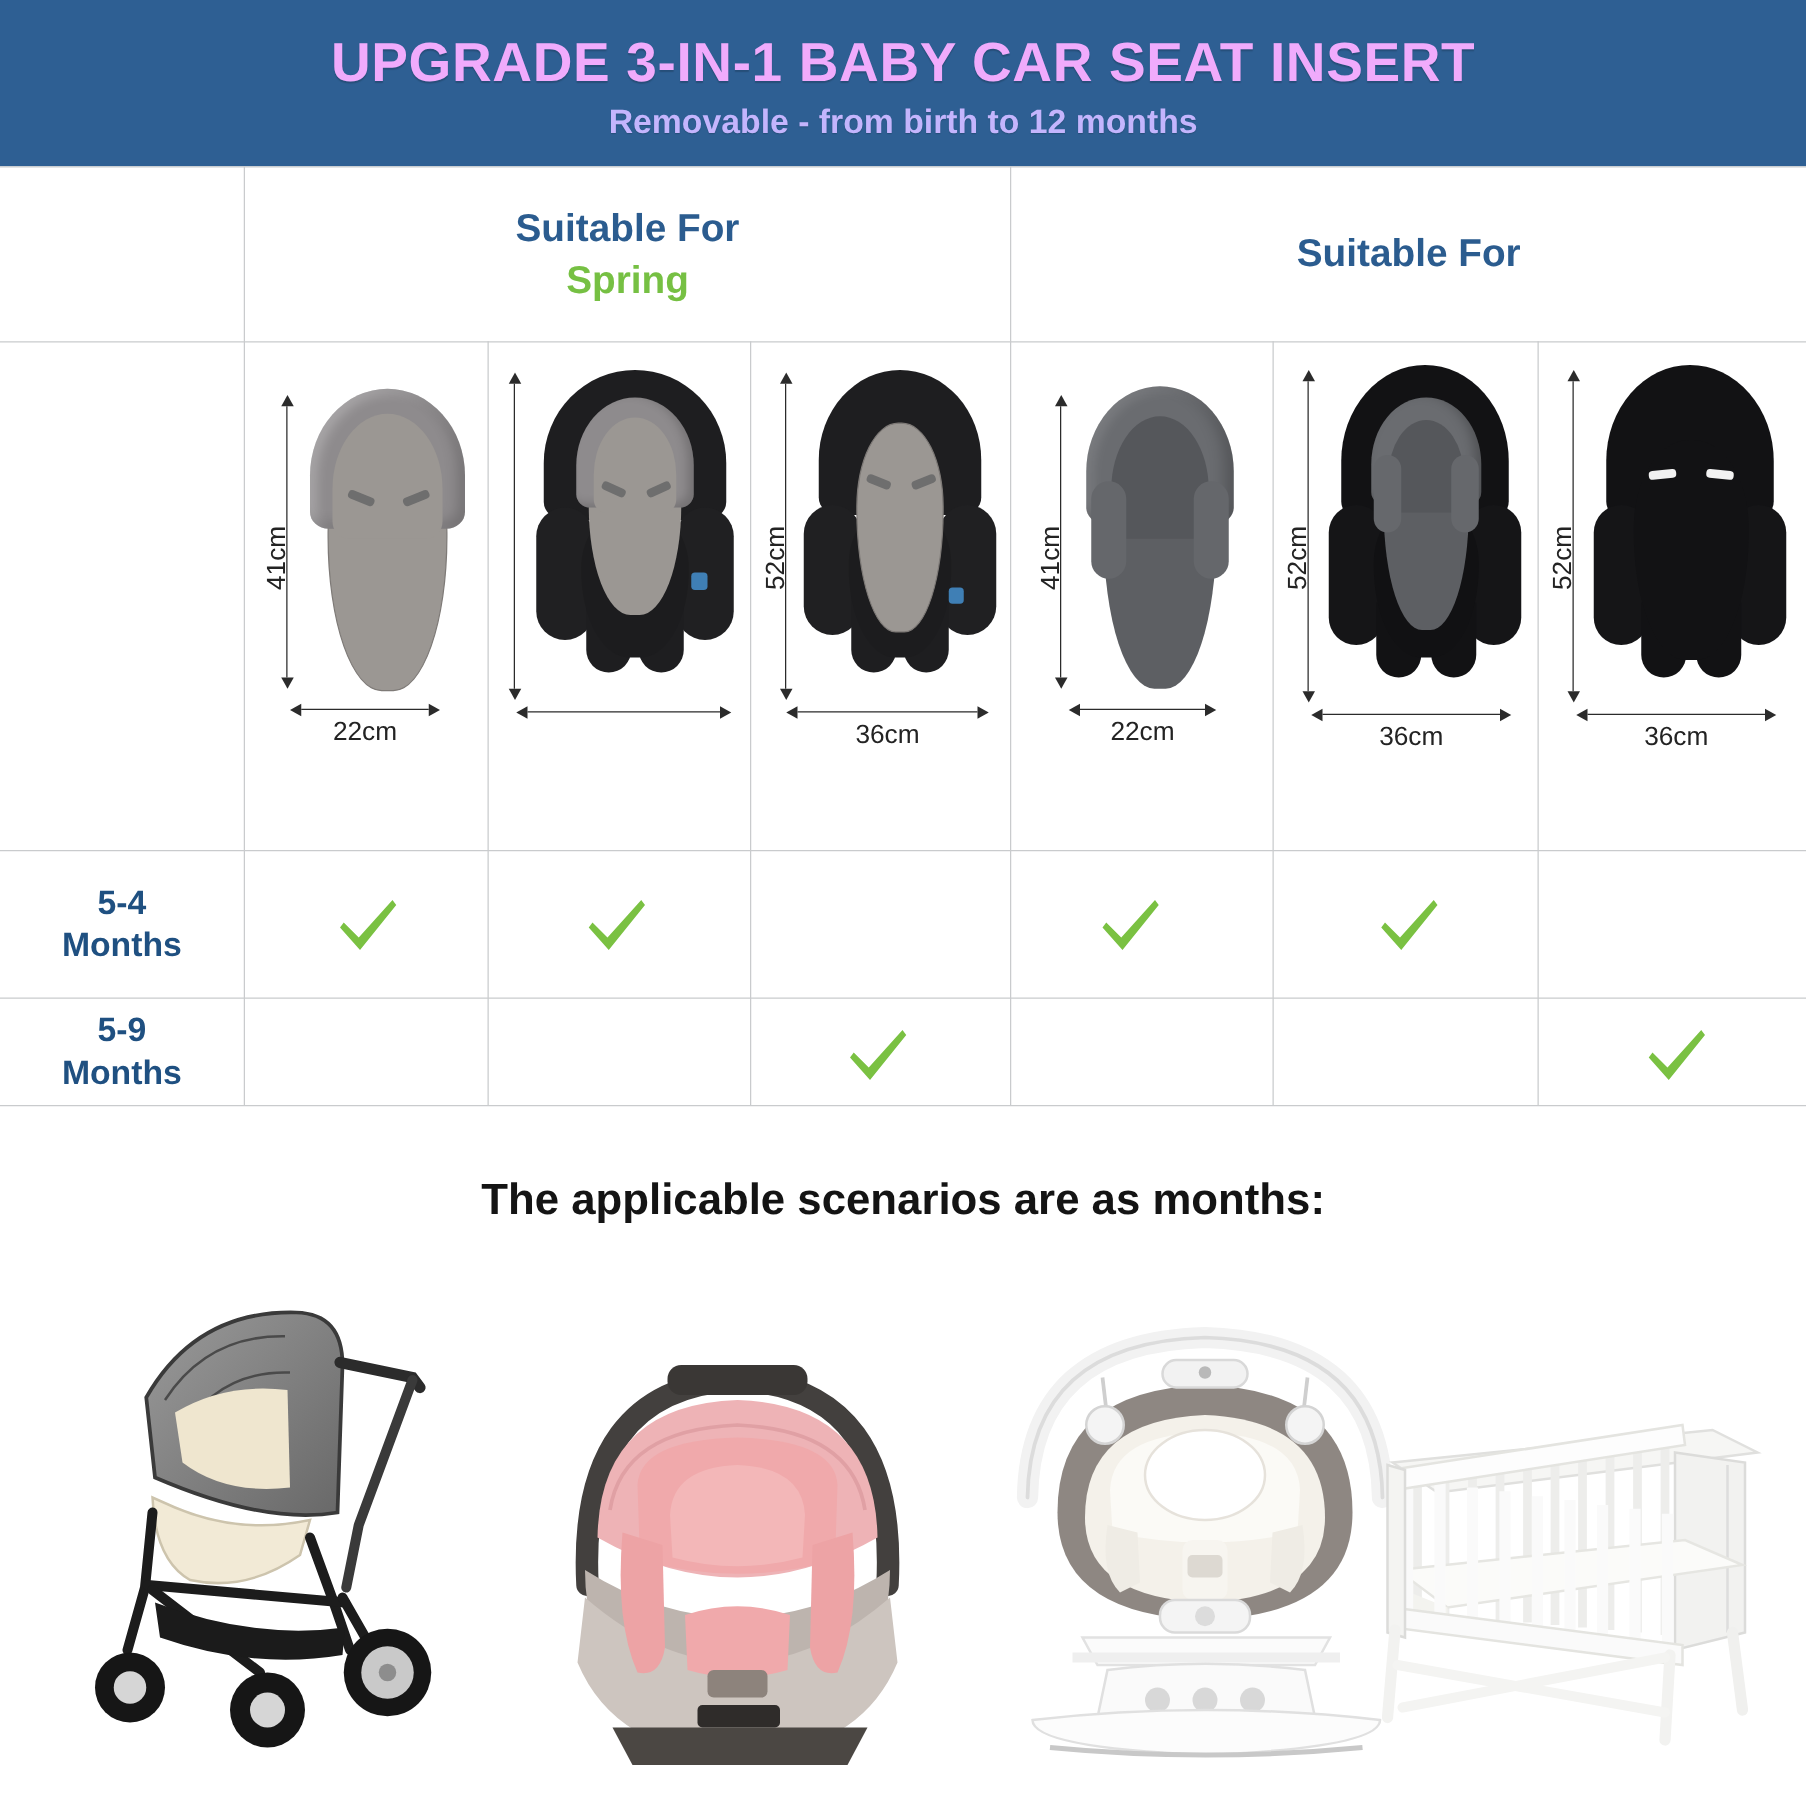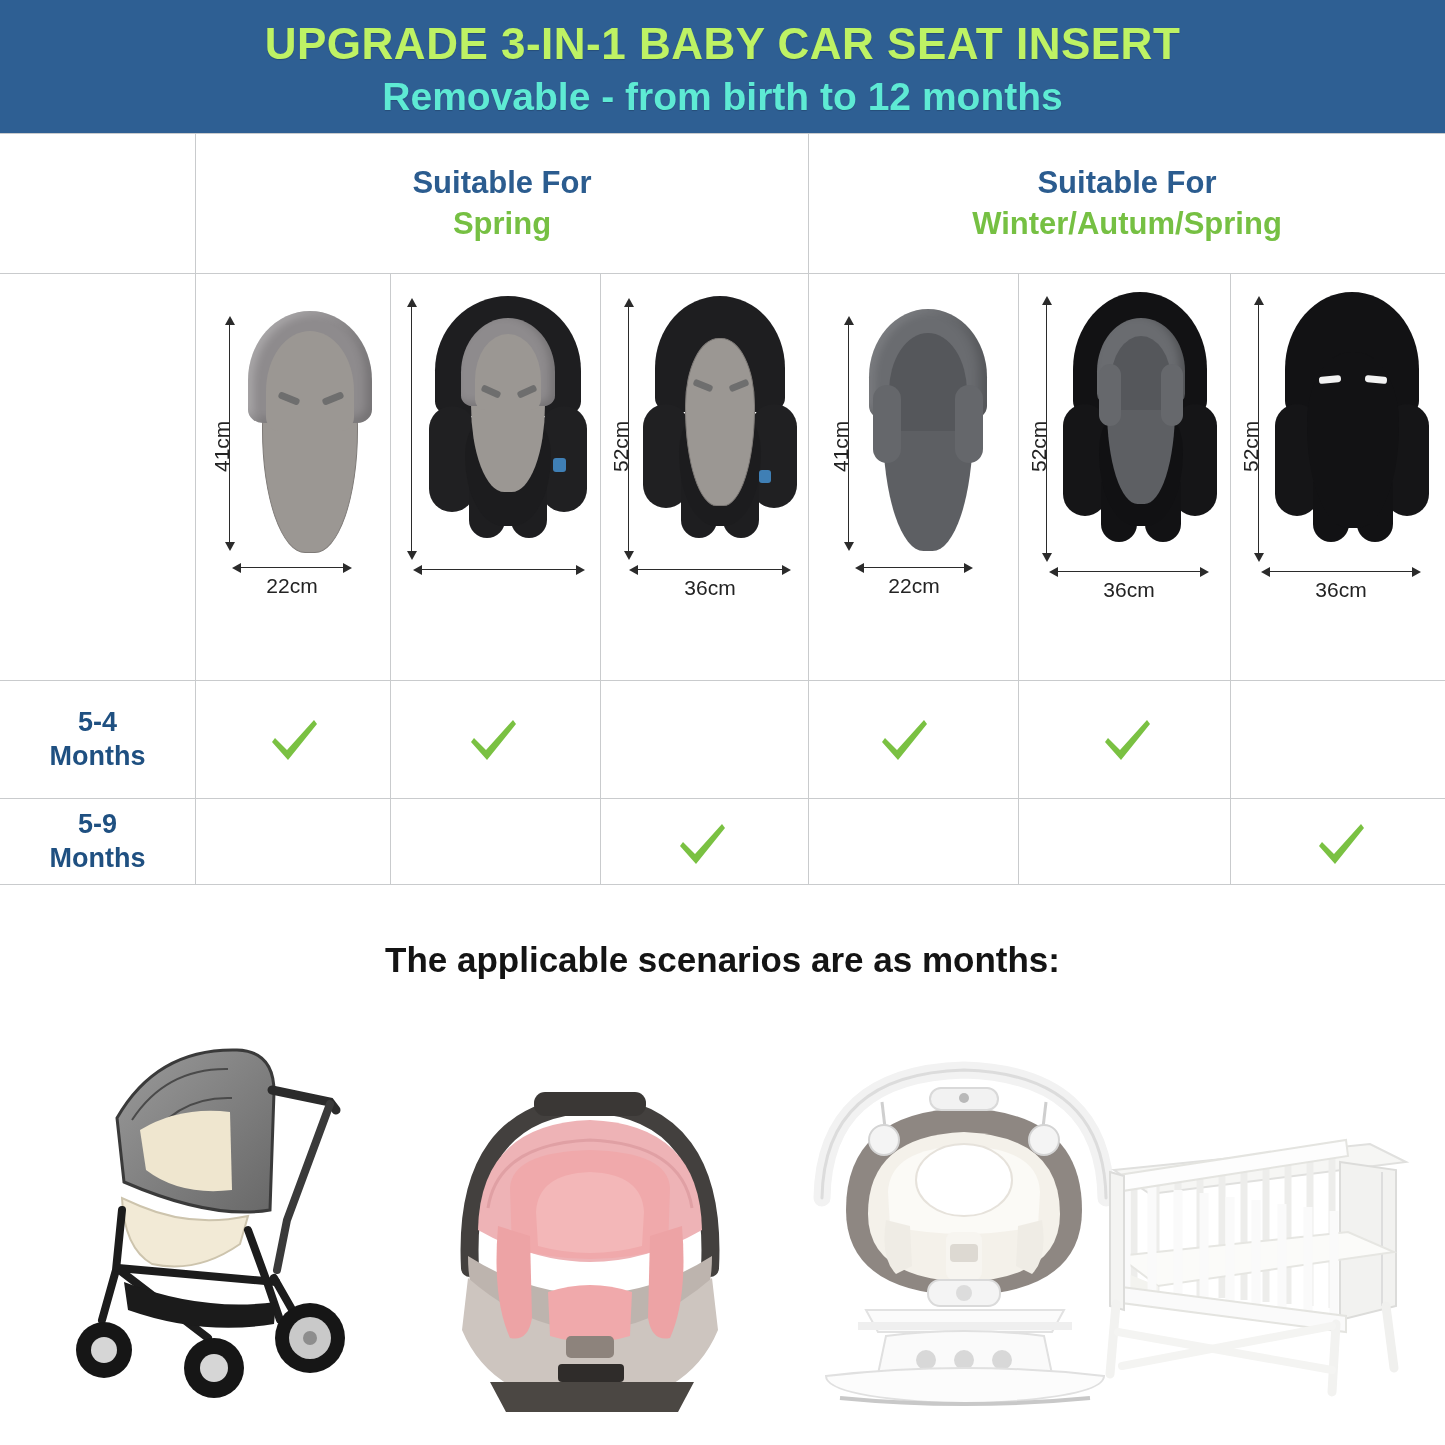--- a/index.html
+++ b/index.html
@@ -13,26 +13,26 @@
 
   
   .banner {
     position: absolute; left: 0; top: 0; width: 1445px; height: 133px;
     background: #2e5f93;
     display: flex; flex-direction: column;
     align-items: center; justify-content: center;
     padding-top: 6px;
   }
   .banner-title {
-    color: #bef264; font-size: 44px; font-weight: bold;
+    color: #f0abfc; font-size: 44px; font-weight: bold;
     letter-spacing: 0.5px; line-height: 1.05; white-space: nowrap;
     text-shadow: 0 1px 1px rgba(0,0,0,0.18);
   }
   .banner-sub {
-    color: #5eead4; font-size: 39px; font-weight: bold;
+    color: #c4b5fd; font-size: 27px; font-weight: bold;
     margin-top: 9px; line-height: 1.05; white-space: nowrap;
     text-shadow: 0 1px 1px rgba(0,0,0,0.18);
   }
 
   
   .tbl { position: absolute; left: 0; top: 133px; width: 1445px; height: 752px; }
   .gline { position: absolute; background: #c9cbcd; }
   .gh { height: 1px; left: 0; width: 1445px; }
   .gv { width: 1px; top: 0; }
 
@@ -127,21 +127,20 @@
     <div class="gline gv" style="left:808px;  height:751px;"></div>
     <div class="gline gv" style="left:1018px; top:140px; height:611px;"></div>
     <div class="gline gv" style="left:1230px; top:140px; height:611px;"></div>
 
     <div class="cellbox season-head" style="left:196px; top:1px; width:612px; height:139px;">
       <div class="season-l1">Suitable For</div>
       <div class="season-l2">Spring</div>
     </div>
     <div class="cellbox season-head" style="left:809px; top:1px; width:636px; height:139px;">
       <div class="season-l1">Suitable For</div>
-      <div class="season-l2">Winter/Autum/Spring</div>
     </div>
 
 
     <div class="fig" style="left:196px; top:141px; width:194px; height:406px;">
 
       <div class="dim-v" style="left:28px; top:42px; width:11px; height:235px;">
         <div class="ah up"></div>
           <div class="line"></div>
           <div class="ah dn"></div>
       </div>

